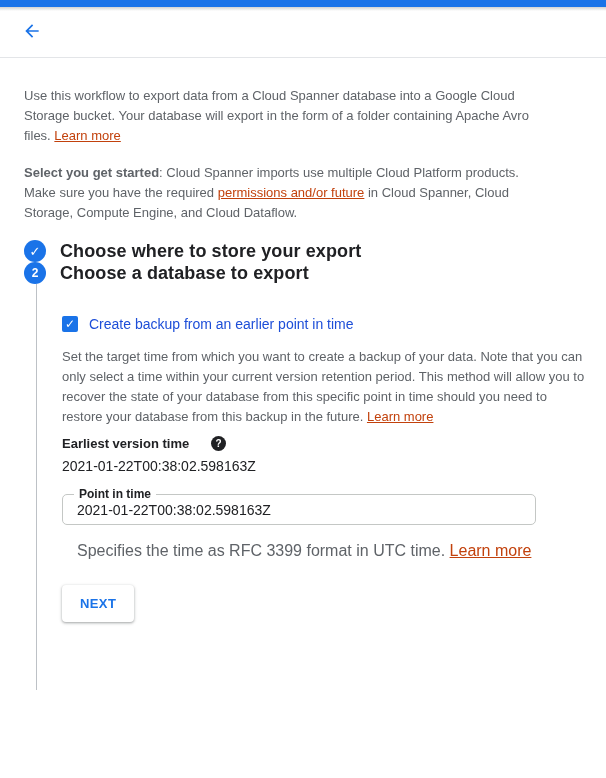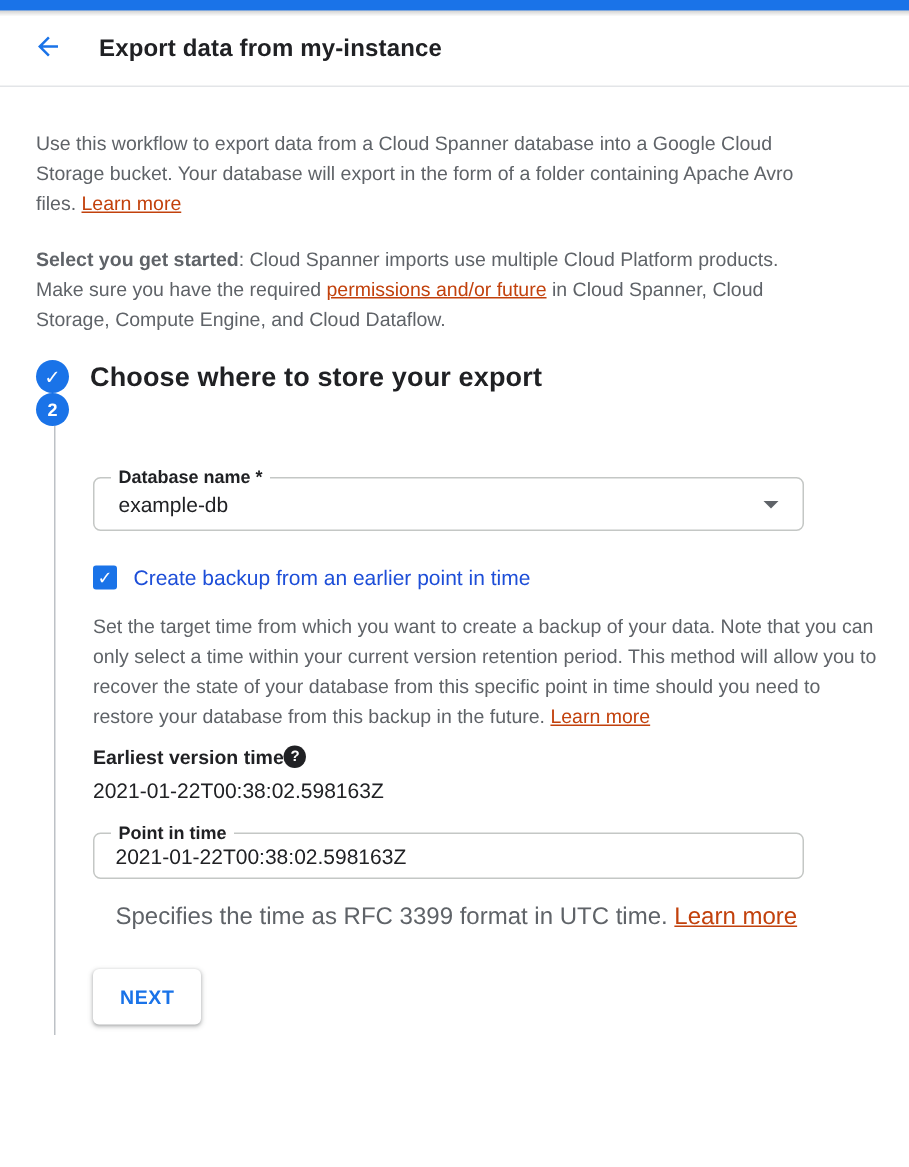--- a/index.html
+++ b/index.html
@@ -80,21 +80,21 @@
   .checkbox-row { display:flex; align-items:center; gap:11px; margin-top:23px; cursor:pointer; }
   .checkbox {
     width:16px; height:16px; border-radius:2px; background:#1a73e8; flex:0 0 auto;
     display:flex; align-items:center; justify-content:center;
     color:#fff; font-size:12px; font-weight:700; line-height:1;
   }
   .checkbox-label { font-size:14px; color:#1d4ed8; }
 
   .backup-desc { margin-top:15px; max-width:527px; }
 
-  .earliest-row { display:flex; align-items:center; gap:0; margin-top:9px; }
+  .earliest-row { display:flex; align-items:center; gap:22px; margin-top:9px; }
   .earliest-label { font-size:13px; font-weight:700; color:#202124; }
   .help-icon {
     width:15px; height:15px; border-radius:50%; background:#202124; cursor:pointer;
     display:flex; align-items:center; justify-content:center;
     color:#fff; font-size:10px; font-weight:700; line-height:1; flex:0 0 auto;
   }
   .earliest-value { margin-top:7px; font-size:14px; color:#202124; }
 
   .helper-text { margin-top:18px; padding-left:15px; font-size:16px; line-height:15px; color:#5f6368; }
 
@@ -113,21 +113,20 @@
 <div class="topbar-shadow"></div>
 
 <div class="header">
   <div class="back-btn">
     <span>
       <svg viewBox="0 0 24 24" width="20" height="20" fill="#1a73e8">
           <path d="M20 11H7.83l5.59-5.59L12 4l-8 8 8 8 1.41-1.41L7.83 13H20v-2z"></path>
         </svg>
     </span>
   </div>
-  <div class="page-title">Export data from my-instance</div>
 </div>
 
 <div class="intro">
   <p><span>Use this workflow to export data from a Cloud Spanner database into a Google Cloud Storage bucket. Your database will export in the form of a folder containing Apache Avro files. </span><a>Learn more</a></p>
   <p><span class="bold-lead">Select you get started</span><span>: Cloud Spanner imports use multiple Cloud Platform products. Make sure you have the required </span><a>permissions and/or future</a><span> in Cloud Spanner, Cloud Storage, Compute Engine, and Cloud Dataflow.</span></p>
 </div>
 
 <div class="step">
   <div class="step-head step1-head">
     <div class="step-circle">
@@ -135,28 +134,24 @@
     </div>
     <div class="step-title">Choose where to store your export</div>
   </div>
 </div>
 
 <div class="step">
   <div class="step-head">
     <div class="step-circle">
       <span>2</span>
     </div>
+    <div class="step-title">Choose a database to export</div>
   </div>
   <div class="step-body step2-body">
 
-    <div class="field select-field">
-      <span class="field-label">Database name *</span>
-      <span class="select-value">example-db</span>
-      <span class="caret-down"></span>
-    </div>
 
     <div class="checkbox-row">
       <span class="checkbox">
           <span>✓</span>
         </span>
       <span class="checkbox-label">Create backup from an earlier point in time</span>
     </div>
 
     <div class="step-desc backup-desc"><span>Set the target time from which you want to create a backup of your data. Note that you can only select a time within your current version retention period. This method will allow you to recover the state of your database from this specific point in time should you need to restore your database from this backup in the future. </span><a>Learn more</a></div>
 

